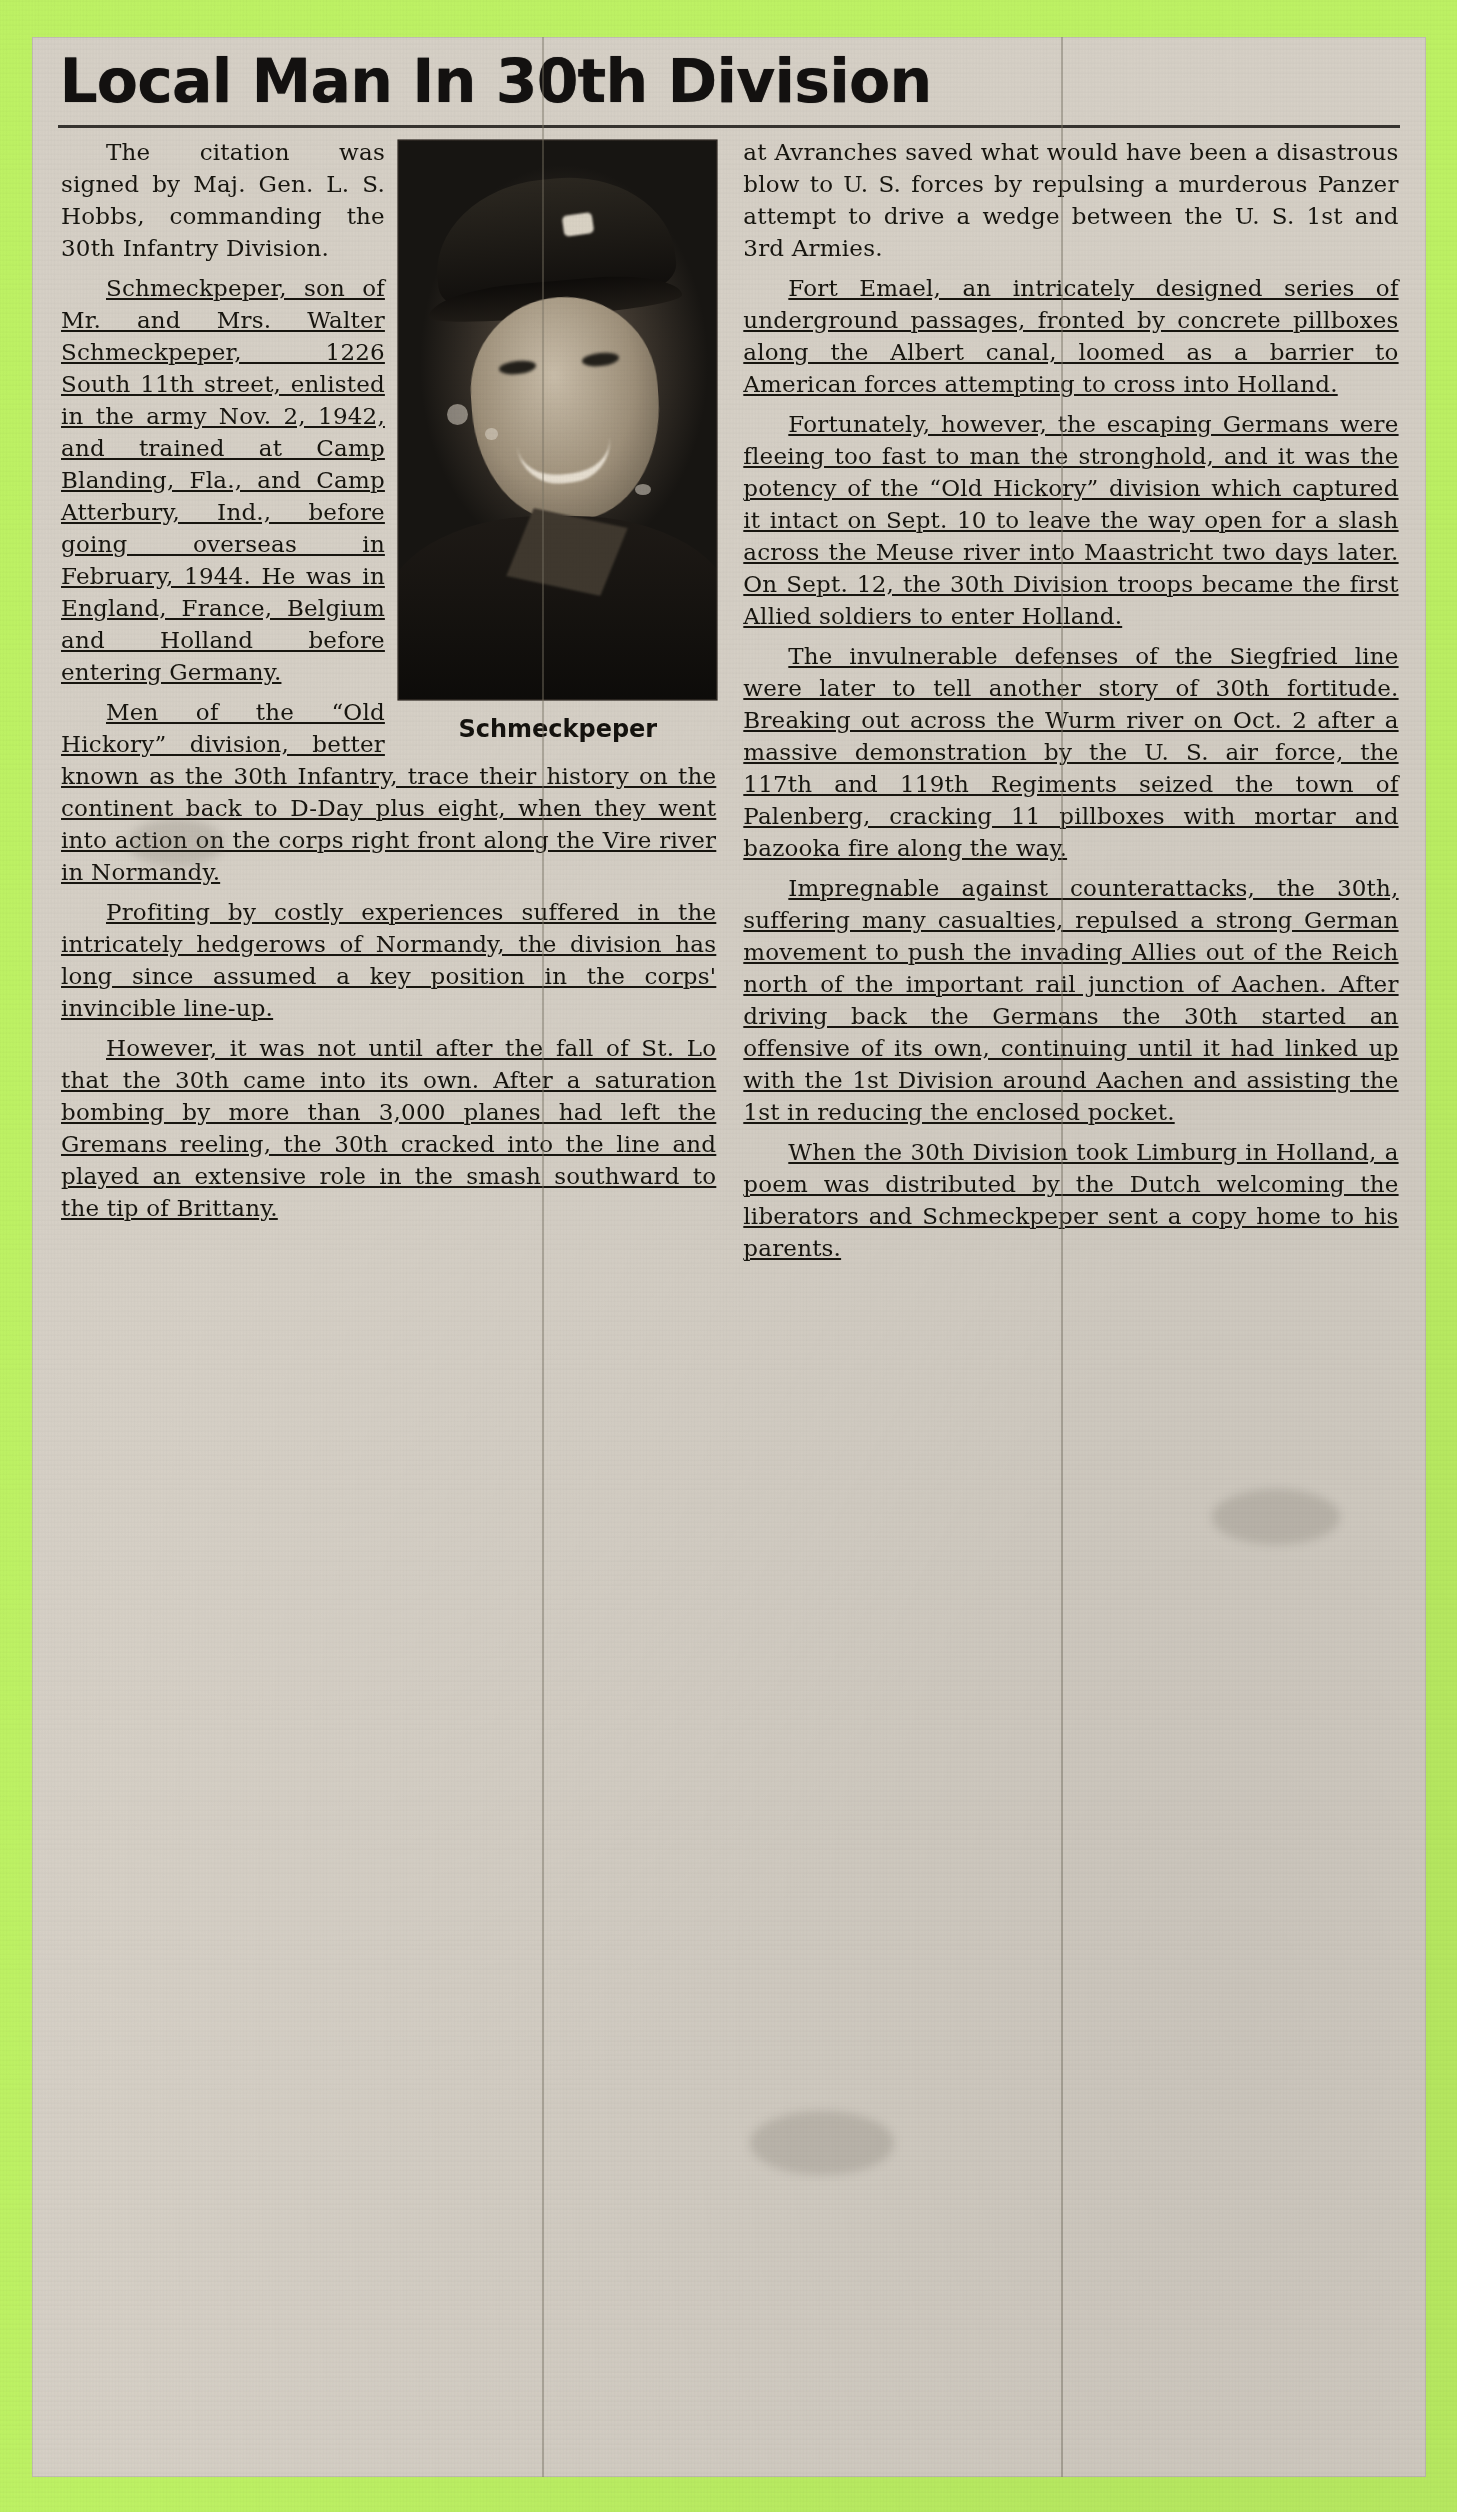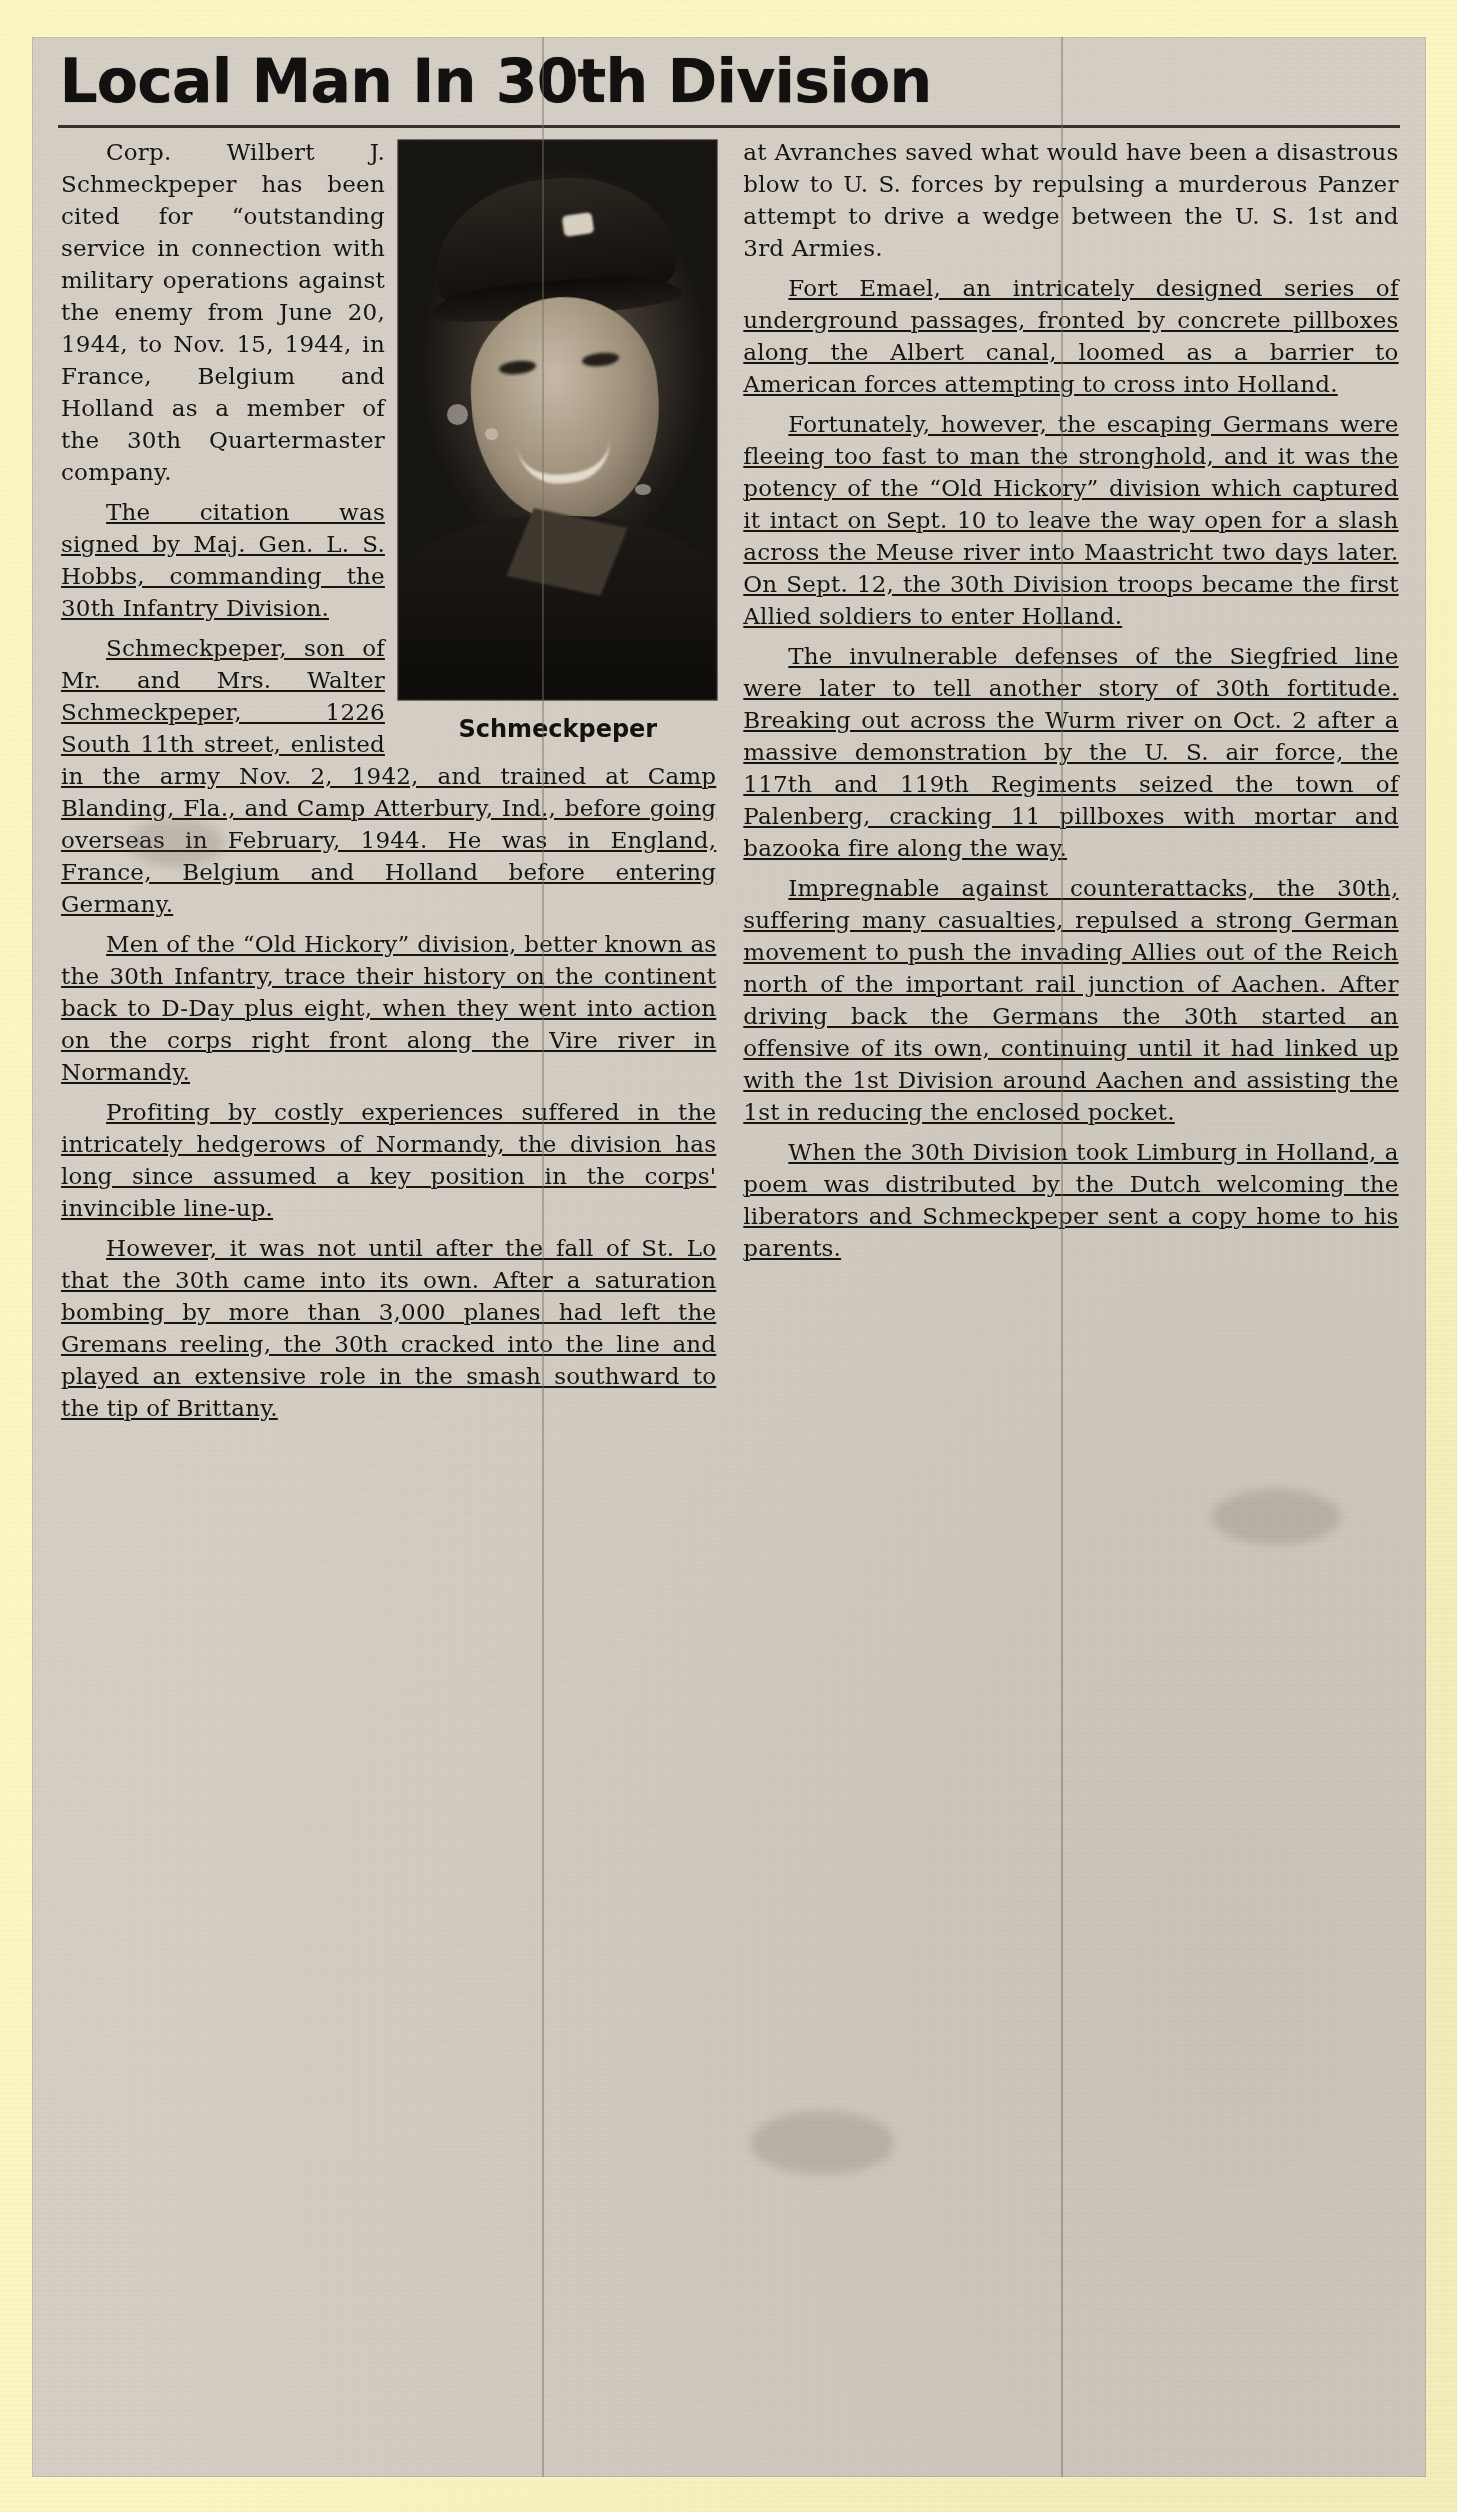--- a/index.html
+++ b/index.html
@@ -4,21 +4,21 @@
 <style>
   html, body {
     margin: 0;
     padding: 0;
     background: #b9b4aa;
   }
   .page {
     position: relative;
     width: 1458px;
     height: 2512px;
-    background: #fef9c3;
+    background: #bef264;
     overflow: hidden;
     font-family: "Liberation Serif", serif;
   }
   
   .grain {
     position: absolute;
     inset: 0;
     background:
       repeating-linear-gradient(90deg, rgba(0,0,0,0.035) 0px, rgba(0,0,0,0) 1.6px, rgba(0,0,0,0.02) 3.2px),
       repeating-linear-gradient(0deg, rgba(0,0,0,0.03) 0px, rgba(0,0,0,0) 2.4px, rgba(255,255,255,0.03) 4.8px),
@@ -229,21 +229,20 @@
               <div class="smile"></div>
               <div class="shoulders"></div>
               <div class="collar"></div>
               <div class="speck" style="left:48px;top:263px;width:21px;height:21px;"></div>
               <div class="speck" style="left:86px;top:287px;width:12.8px;height:12.8px;"></div>
               <div class="speck" style="left:236px;top:343px;width:16px;height:11px;"></div>
             </div>
             <div class="caption">Schmeckpeper</div>
           </div>
 
-          <p class="body">Corp. Wilbert J. Schmeckpeper has been cited for “outstanding service in connection with military operations against the enemy from June 20, 1944, to Nov. 15, 1944, in France, Belgium and Holland as a member of the 30th Quartermaster company.</p>
           <p class="body">The citation was signed by Maj. Gen. L. S. Hobbs, commanding the 30th Infantry Division.</p>
           <p class="body">Schmeckpeper, son of Mr. and Mrs. Walter Schmeckpeper, 1226 South 11th street, enlisted in the army Nov. 2, 1942, and trained at Camp Blanding, Fla., and Camp Atterbury, Ind., before going overseas in February, 1944. He was in England, France, Belgium and Holland before entering Germany.</p>
 
 
           <p class="body">Men of the “Old Hickory” division, better known as the 30th Infantry, trace their history on the continent back to D-Day plus eight, when they went into action on the corps right front along the Vire river in Normandy.</p>
           <p class="body">Profiting by costly experiences suffered in the intricately hedgerows of Normandy, the division has long since assumed a key position in the corps' invincible line-up.</p>
           <p class="body">However, it was not until after the fall of St. Lo that the 30th came into its own. After a saturation bombing by more than 3,000 planes had left the Gremans reeling, the 30th cracked into the line and played an extensive role in the smash southward to the tip of Brittany.</p>
         </div>
 
         <div class="col">

